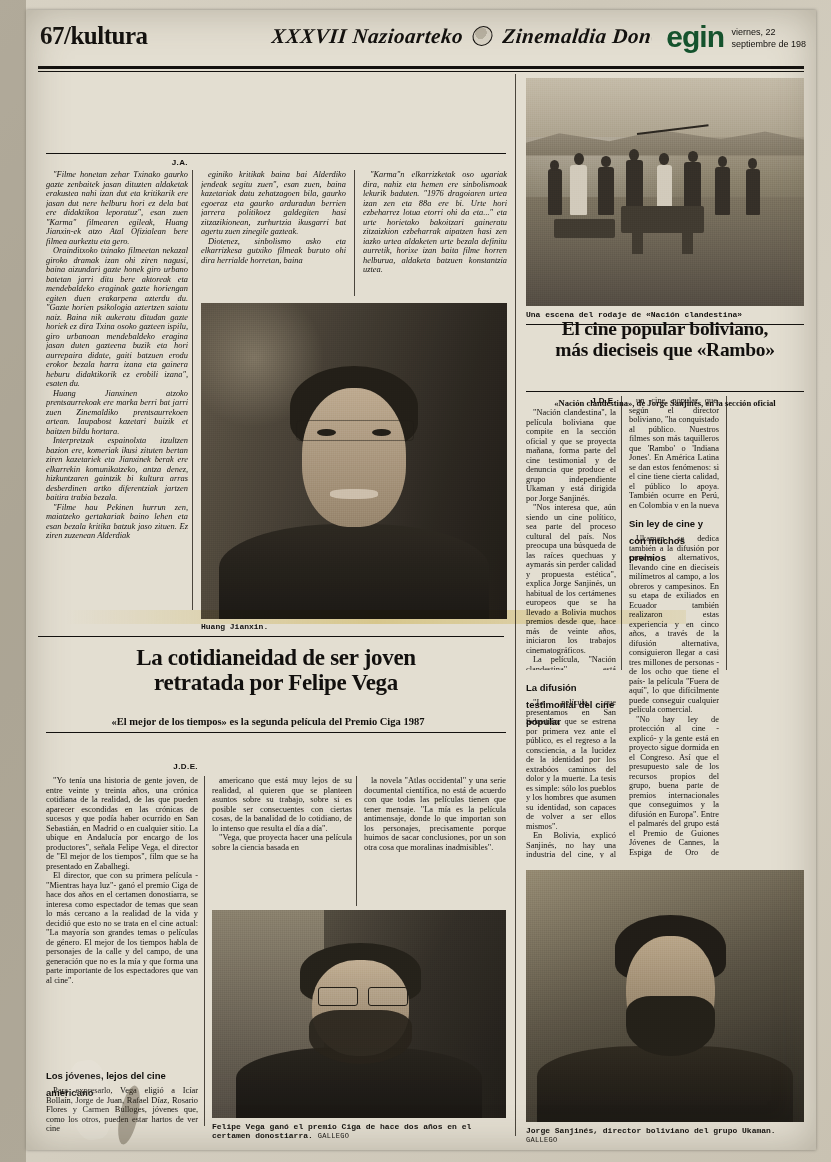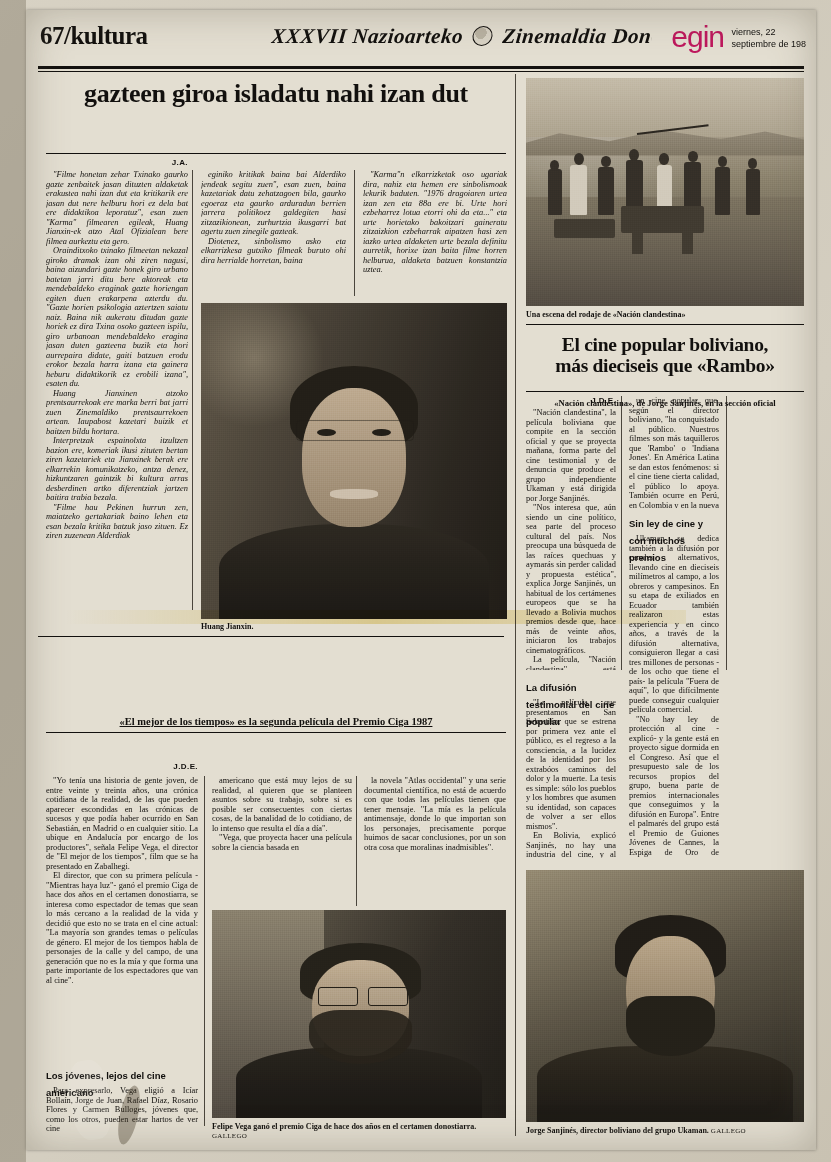--- a/index.html
+++ b/index.html
@@ -45,22 +45,22 @@
   .fest-title .globe{
     display:inline-block;width:18px;height:18px;border-radius:50%;
     border:1.5px solid #12100e;margin:0 4px;vertical-align:-3px;
     background:
       radial-gradient(circle at 40% 35%, #b9b2a2 0 35%, transparent 36%),
       #d8d2c4;
   }
   .logo{
     position:absolute;right:92px;top:10px;
     font-family:"Liberation Sans",sans-serif;
-    font-weight:normal;font-size:30px;letter-spacing:-1px;
-    color:#be185d;
+    font-weight:bold;font-size:30px;letter-spacing:-1px;
+    color:#14532d;
   }
   .dateline{
     position:absolute;right:10px;top:16px;
     font-family:"Liberation Sans",sans-serif;
     font-size:9px;line-height:12px;text-align:left;
   }
   .rule{position:absolute;background:#12100e;}
   .rule.thick{height:3px;}
   .rule.thin{height:1px;}
   .vrule{position:absolute;width:1px;background:#4a453c;}
@@ -96,21 +96,21 @@
     text-align:justify;
     hyphens:auto;
     -webkit-hyphens:auto;
     overflow:hidden;
   }
   .col p{margin:0 0 0 0;text-indent:7px;}
   .col p.first{text-indent:7px;}
   .col.italic{font-style:italic;}
   .caption{
     position:absolute;
-    font-family:Liberation Serif, serif;
+    font-family:Liberation Mono, monospace;
     font-size:8px;font-weight:bold;line-height:9px;
   }
   .caption .credit{font-weight:normal;font-size:7px;letter-spacing:.3px;}
 
   
   .photo{position:absolute;overflow:hidden;background:#6a6257;}
 
   
   .p1{
     background:
@@ -232,21 +232,20 @@
 
     <div class="vrule" style="left:489px;top:64px;height:1062px;"></div>
     <div class="vrule" style="left:166px;top:160px;height:440px;"></div>
     <div class="vrule" style="left:328px;top:160px;height:126px;"></div>
     <div class="vrule" style="left:178px;top:766px;height:350px;"></div>
     <div class="vrule" style="left:330px;top:766px;height:130px;"></div>
     <div class="vrule" style="left:595px;top:386px;height:274px;"></div>
     <div class="vrule" style="left:700px;top:386px;height:274px;"></div>
 
     <div class="hl-main" style="left:20px;top:70px;width:460px;font-size:26px;">
-      <div>gazteen giroa isladatu nahi izan dut</div>
     </div>
     <div class="rule thin" style="left:20px;top:143px;width:460px;"></div>
 
     <div class="byline" style="position:absolute;left:20px;top:148px;width:142px;">J.A.</div>
 
     <div class="col italic" style="left:20px;top:160px;width:142px;height:440px;">
       <p class="first">"Filme honetan zehar Txinako gaurko gazte zenbaitek jasan dituzten aldaketak erakustea nahi izan dut eta kritikarik ere jasan dut nere helburu hori ez dela bat ere didaktikoa leporatuz", esan zuen "Karma" filmearen egileak, Huang Jianxin-ek atzo Atal Ofizialean bere filmea aurkeztu eta gero.</p>
       <p>Orainditxoko txinako filmeetan nekazal giroko dramak izan ohi ziren nagusi, baina aizundari gazte honek giro urbano batetan jarri ditu bere aktoreak eta mendebaldeko eraginak gazte horiengan egiten duen erakarpena azterdu du. "Gazte horien psikologia aztertzen saiatu naiz. Baina nik aukeratu ditudan gazte horiek ez dira Txina osoko gazteen ispilu, giro urbanoan mendebaldeko eragina jasan duten gazteena buzik eta hori aurrepaira didate, gaiti batzuen erodu erokor bezala harra izana eta gainera heburu didaktikorik ez erobili izana", esaten du.</p>
       <p>Huang Jianxinen atzoko prentsaurrekoak ere marka berri bat jarri zuen Zinemaldiko prentsaurrekoen artean. Iaupabost kazetari buizik et baitzen bildu hortara.</p>
       <p>Interpretzak espainolxta itzultzen bazion ere, komeriak ikusi zituten bertan ziren kazetariek eta Jianxinek berak ere elkarrekin komunikatzeko, antza denez, hizkuntzaren gaintzik bi kultura arras desberdinen artko diferentziak jartzen baitira trabia bezala.</p>
@@ -274,21 +273,25 @@
       <div class="mouth"></div>
       <div class="grain"></div>
       <div class="tint"></div>
     </div>
     <div class="caption" style="left:175px;top:612px;width:200px;">Huang Jianxin.</div>
 
     <div class="yellowband"></div>
 
     <div class="rule thin" style="left:12px;top:626px;width:466px;"></div>
 
-    <div class="sub-kicker" style="position:absolute;left:20px;top:706px;width:460px;text-decoration:underline;">«El mejor de los tiempos» es la segunda película del Premio Ciga 1987</div>
+    <div class="hl-main" style="left:20px;top:636px;width:460px;font-size:23px;">
+      <div>La cotidianeidad de ser joven</div>
+      <div>retratada por Felipe Vega</div>
+    </div>
+    <div class="sub-kicker" style="position:absolute;left:12px;top:706px;width:460px;">«El mejor de los tiempos» es la segunda película del Premio Ciga 1987</div>
     <div class="rule thin" style="left:20px;top:722px;width:460px;"></div>
 
     <div class="byline" style="position:absolute;left:20px;top:752px;width:152px;">J.D.E.</div>
 
     <div class="col" style="left:20px;top:766px;width:152px;height:280px;">
       <p class="first">"Yo tenía una historia de gente joven, de entre veinte y treinta años, una crónica cotidiana de la realidad, de las que pueden aparecer escondidas en las crónicas de sucesos y que podía haber ocurrido en San Sebastián, en Madrid o en cualquier sitio. La ubique en Andalucía por encargo de los productores", señala Felipe Vega, el director de "El mejor de los tiempos", film que se ha presentado en Zabalhegi.</p>
       <p>El director, que con su primera película -"Mientras haya luz"- ganó el premio Ciga de hace dos años en el certamen donostiarra, se interesa como espectador de temas que sean lo más cercano a la realidad de la vida y decidió que esto no se trata en el cine actual: "La mayoría son grandes temas o películas de género. El mejor de los tiempos habla de personajes de la calle y del campo, de una generación que no es la mía y que forma una parte importante de los espectadores que van al cine".</p>
     </div>
     <div class="subhead" style="position:absolute;left:20px;top:1052px;width:152px;">Los jóvenes, lejos del cine americano</div>
     <div class="col" style="left:20px;top:1076px;width:152px;height:48px;">
@@ -347,21 +350,21 @@
       <div class="rig" style="left:34%;top:56%;width:30%;height:12%;border-radius:2px;"></div>
       <div class="rig" style="left:38%;top:67%;width:4%;height:10%;"></div>
       <div class="rig" style="left:56%;top:67%;width:4%;height:10%;"></div>
       <div class="rig" style="left:10%;top:62%;width:22%;height:8%;border-radius:2px;"></div>
       <div class="grain"></div>
       <div class="tint"></div>
     </div>
     <div class="caption" style="left:500px;top:300px;width:278px;">Una escena del rodaje de «Nación clandestina»</div>
     <div class="rule thin" style="left:500px;top:314px;width:278px;"></div>
 
-    <div class="hl-main" style="left:500px;top:324px;width:278px;font-size:19.5px;">
+    <div class="hl-main" style="left:500px;top:308px;width:278px;font-size:19.5px;">
       <div>El cine popular boliviano,</div>
       <div>más dieciseis que «Rambo»</div>
     </div>
     <div class="sub-kicker" style="position:absolute;left:500px;top:388px;width:278px;font-size:8.6px;">«Nación clandestina», de Jorge Sanjinés, en la sección oficial</div>
     <div class="rule thin" style="left:500px;top:381px;width:278px;"></div>
 
     <div class="byline" style="position:absolute;left:500px;top:386px;width:90px;">J.D.E.</div>
 
     <div class="col" style="left:500px;top:398px;width:90px;height:262px;">
       <p class="first">"Nación clandestina", la película boliviana que compite en la sección oficial y que se proyecta mañana, forma parte del cine testimonial y de denuncia que produce el grupo independiente Ukaman y está dirigida por Jorge Sanjinés.</p>

